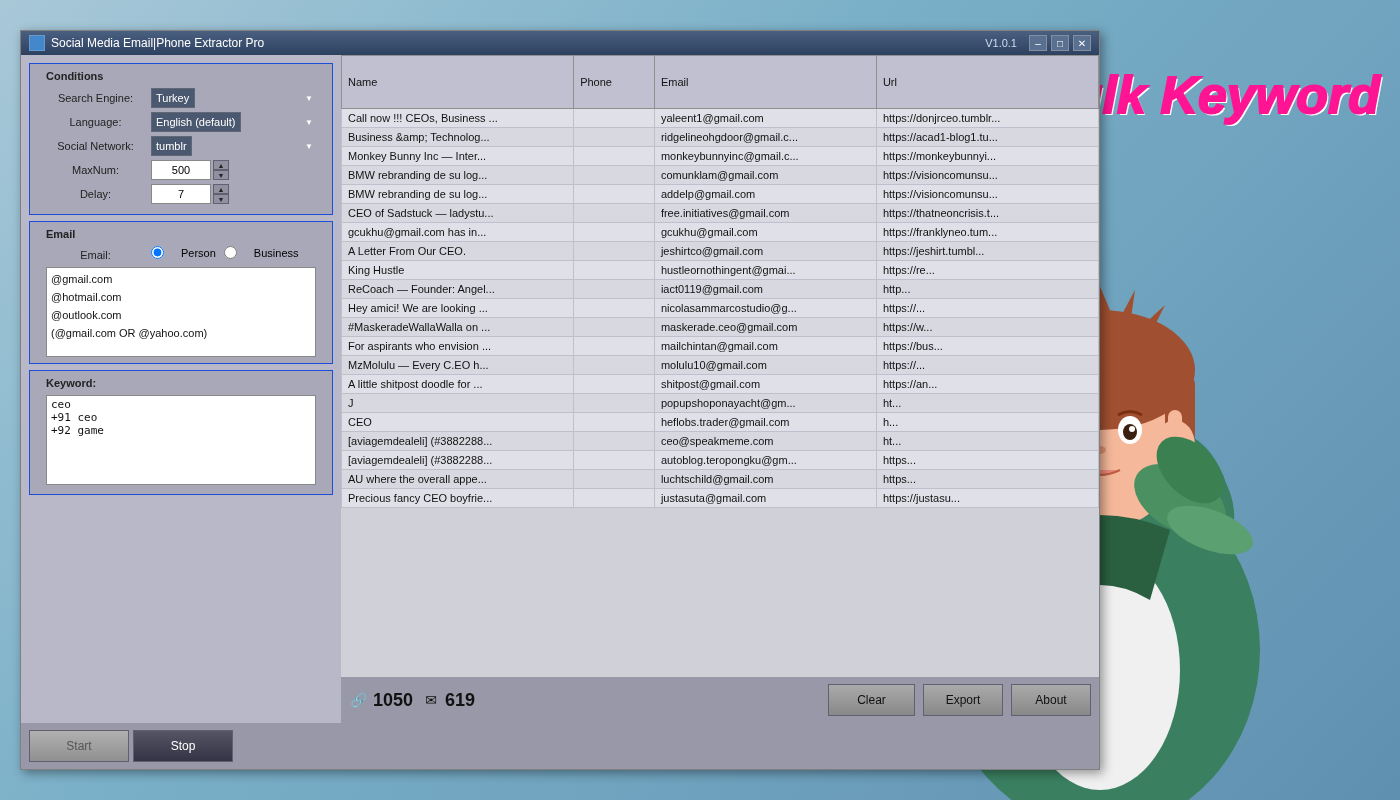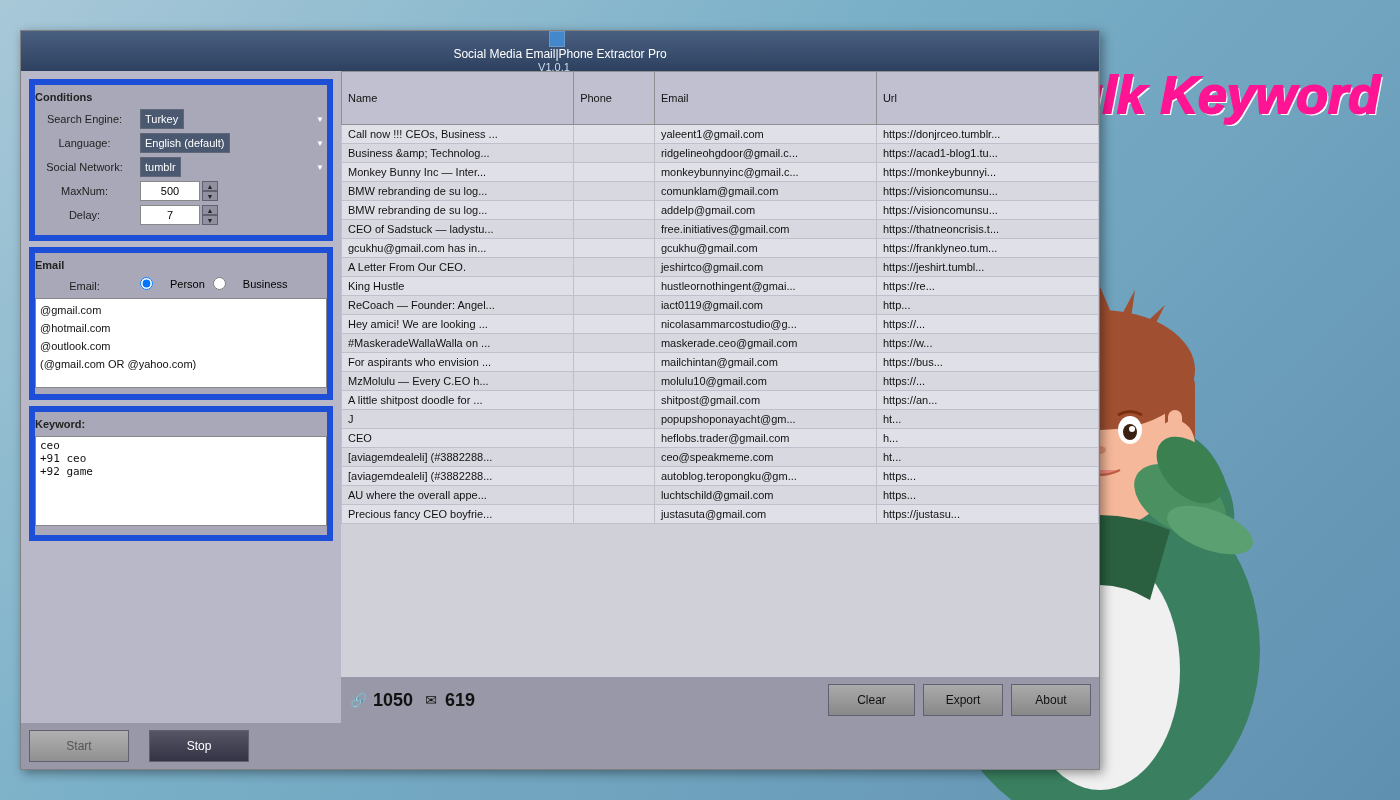--- a/index.html
+++ b/index.html
@@ -48,26 +48,25 @@
       box-shadow: 3px 3px 10px rgba(0,0,0,0.4);
       z-index: 3;
       display: flex;
       flex-direction: column;
     }
 
     
     .title-bar {
       background: linear-gradient(to bottom, #4a6080 0%, #2d4060 100%);
       color: #ffffff;
-      height: 40px;
+      height: 24px;
       display: flex;
       align-items: center;
       padding: 0 8px;
       flex-shrink: 0;
-      flex-direction: column;
     }
     .title-bar-icon {
       width: 16px;
       height: 16px;
       margin-right: 6px;
       background: #4488cc;
       border: 1px solid #6699cc;
       display: inline-block;
       flex-shrink: 0;
     }
@@ -113,22 +112,22 @@
       flex-shrink: 0;
       display: flex;
       flex-direction: column;
       padding: 8px;
       gap: 6px;
     }
 
     
     .section-group {
       background: #a8a8b8;
-      border: 6px solid #1d4ed8;
-      padding: 6px 0;
+      border: 1px solid #1d4ed8;
+      padding: 6px 16px;
     }
     .section-title {
       font-size: 11px;
       font-weight: bold;
       color: #222;
       margin-bottom: 6px;
     }
 
     .form-row {
       display: flex;
@@ -244,21 +243,21 @@
       color: #111;
     }
 
     
     .bottom-bar {
       background: #9898a8;
       height: 46px;
       display: flex;
       align-items: center;
       padding: 0 8px;
-      gap: 20px;
+      gap: 4px;
       flex-shrink: 0;
     }
     .action-btn {
       height: 32px;
       padding: 0 18px;
       font-size: 12px;
       border: 1px solid #606070;
       cursor: pointer;
       font-weight: normal;
     }

